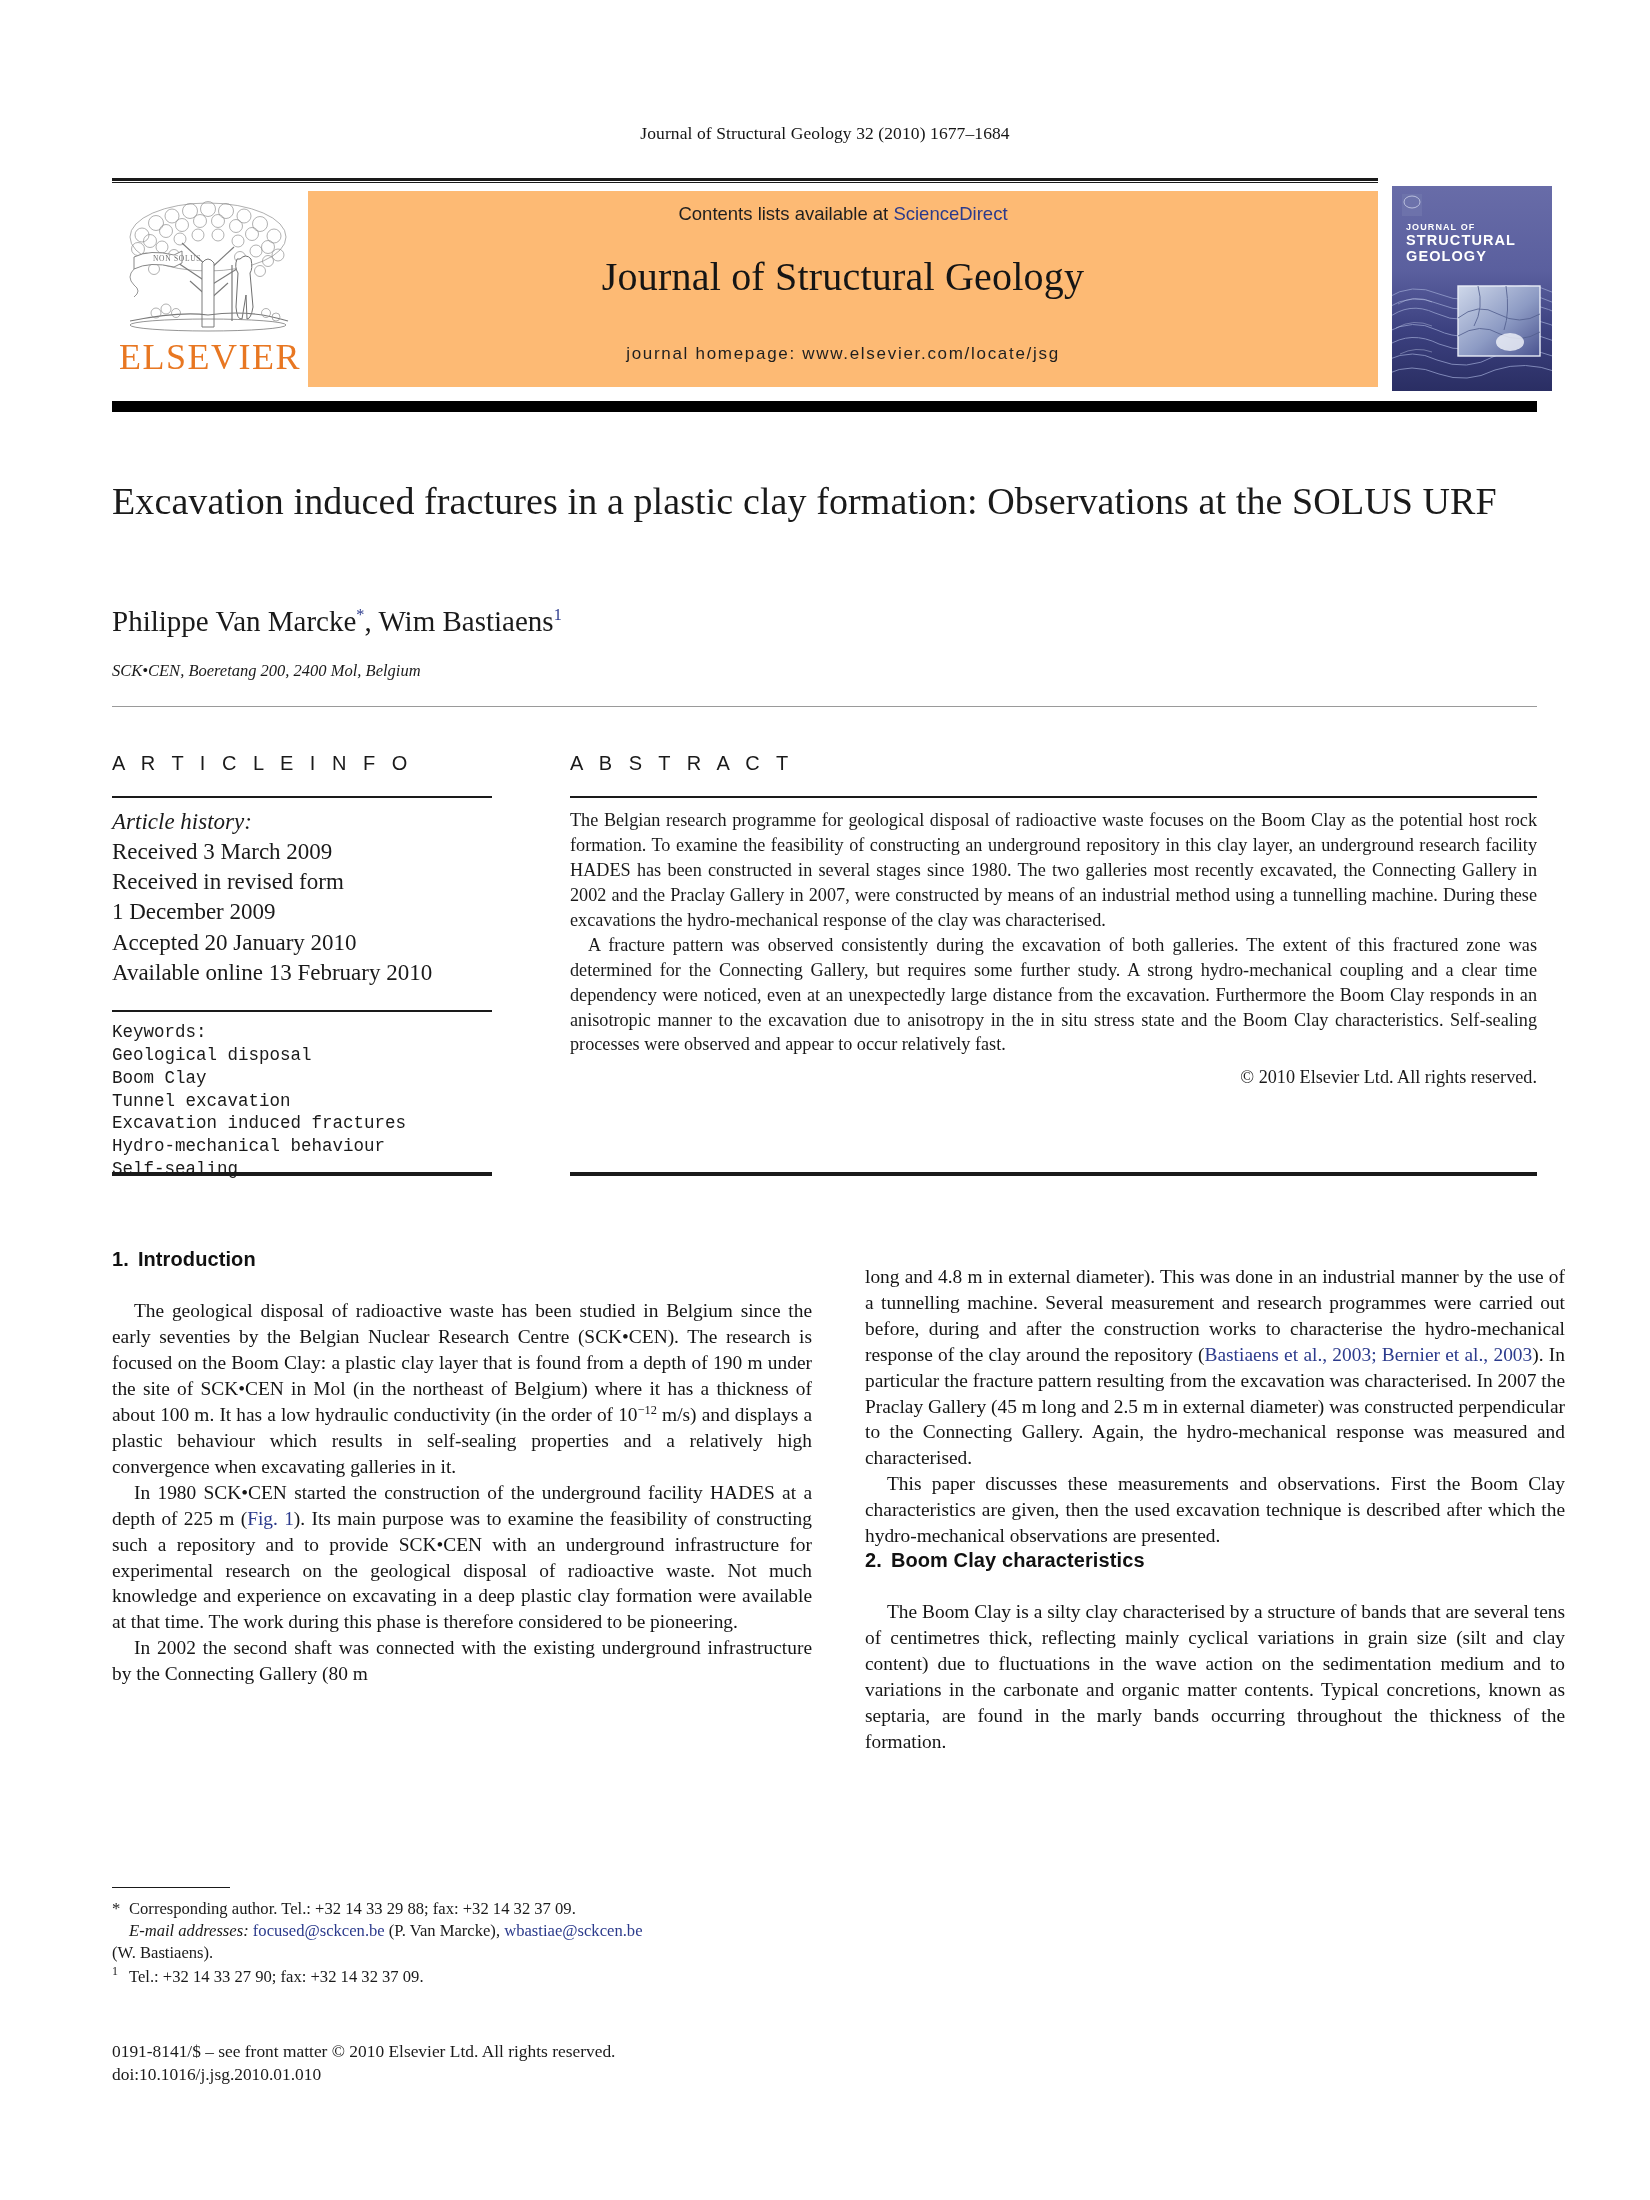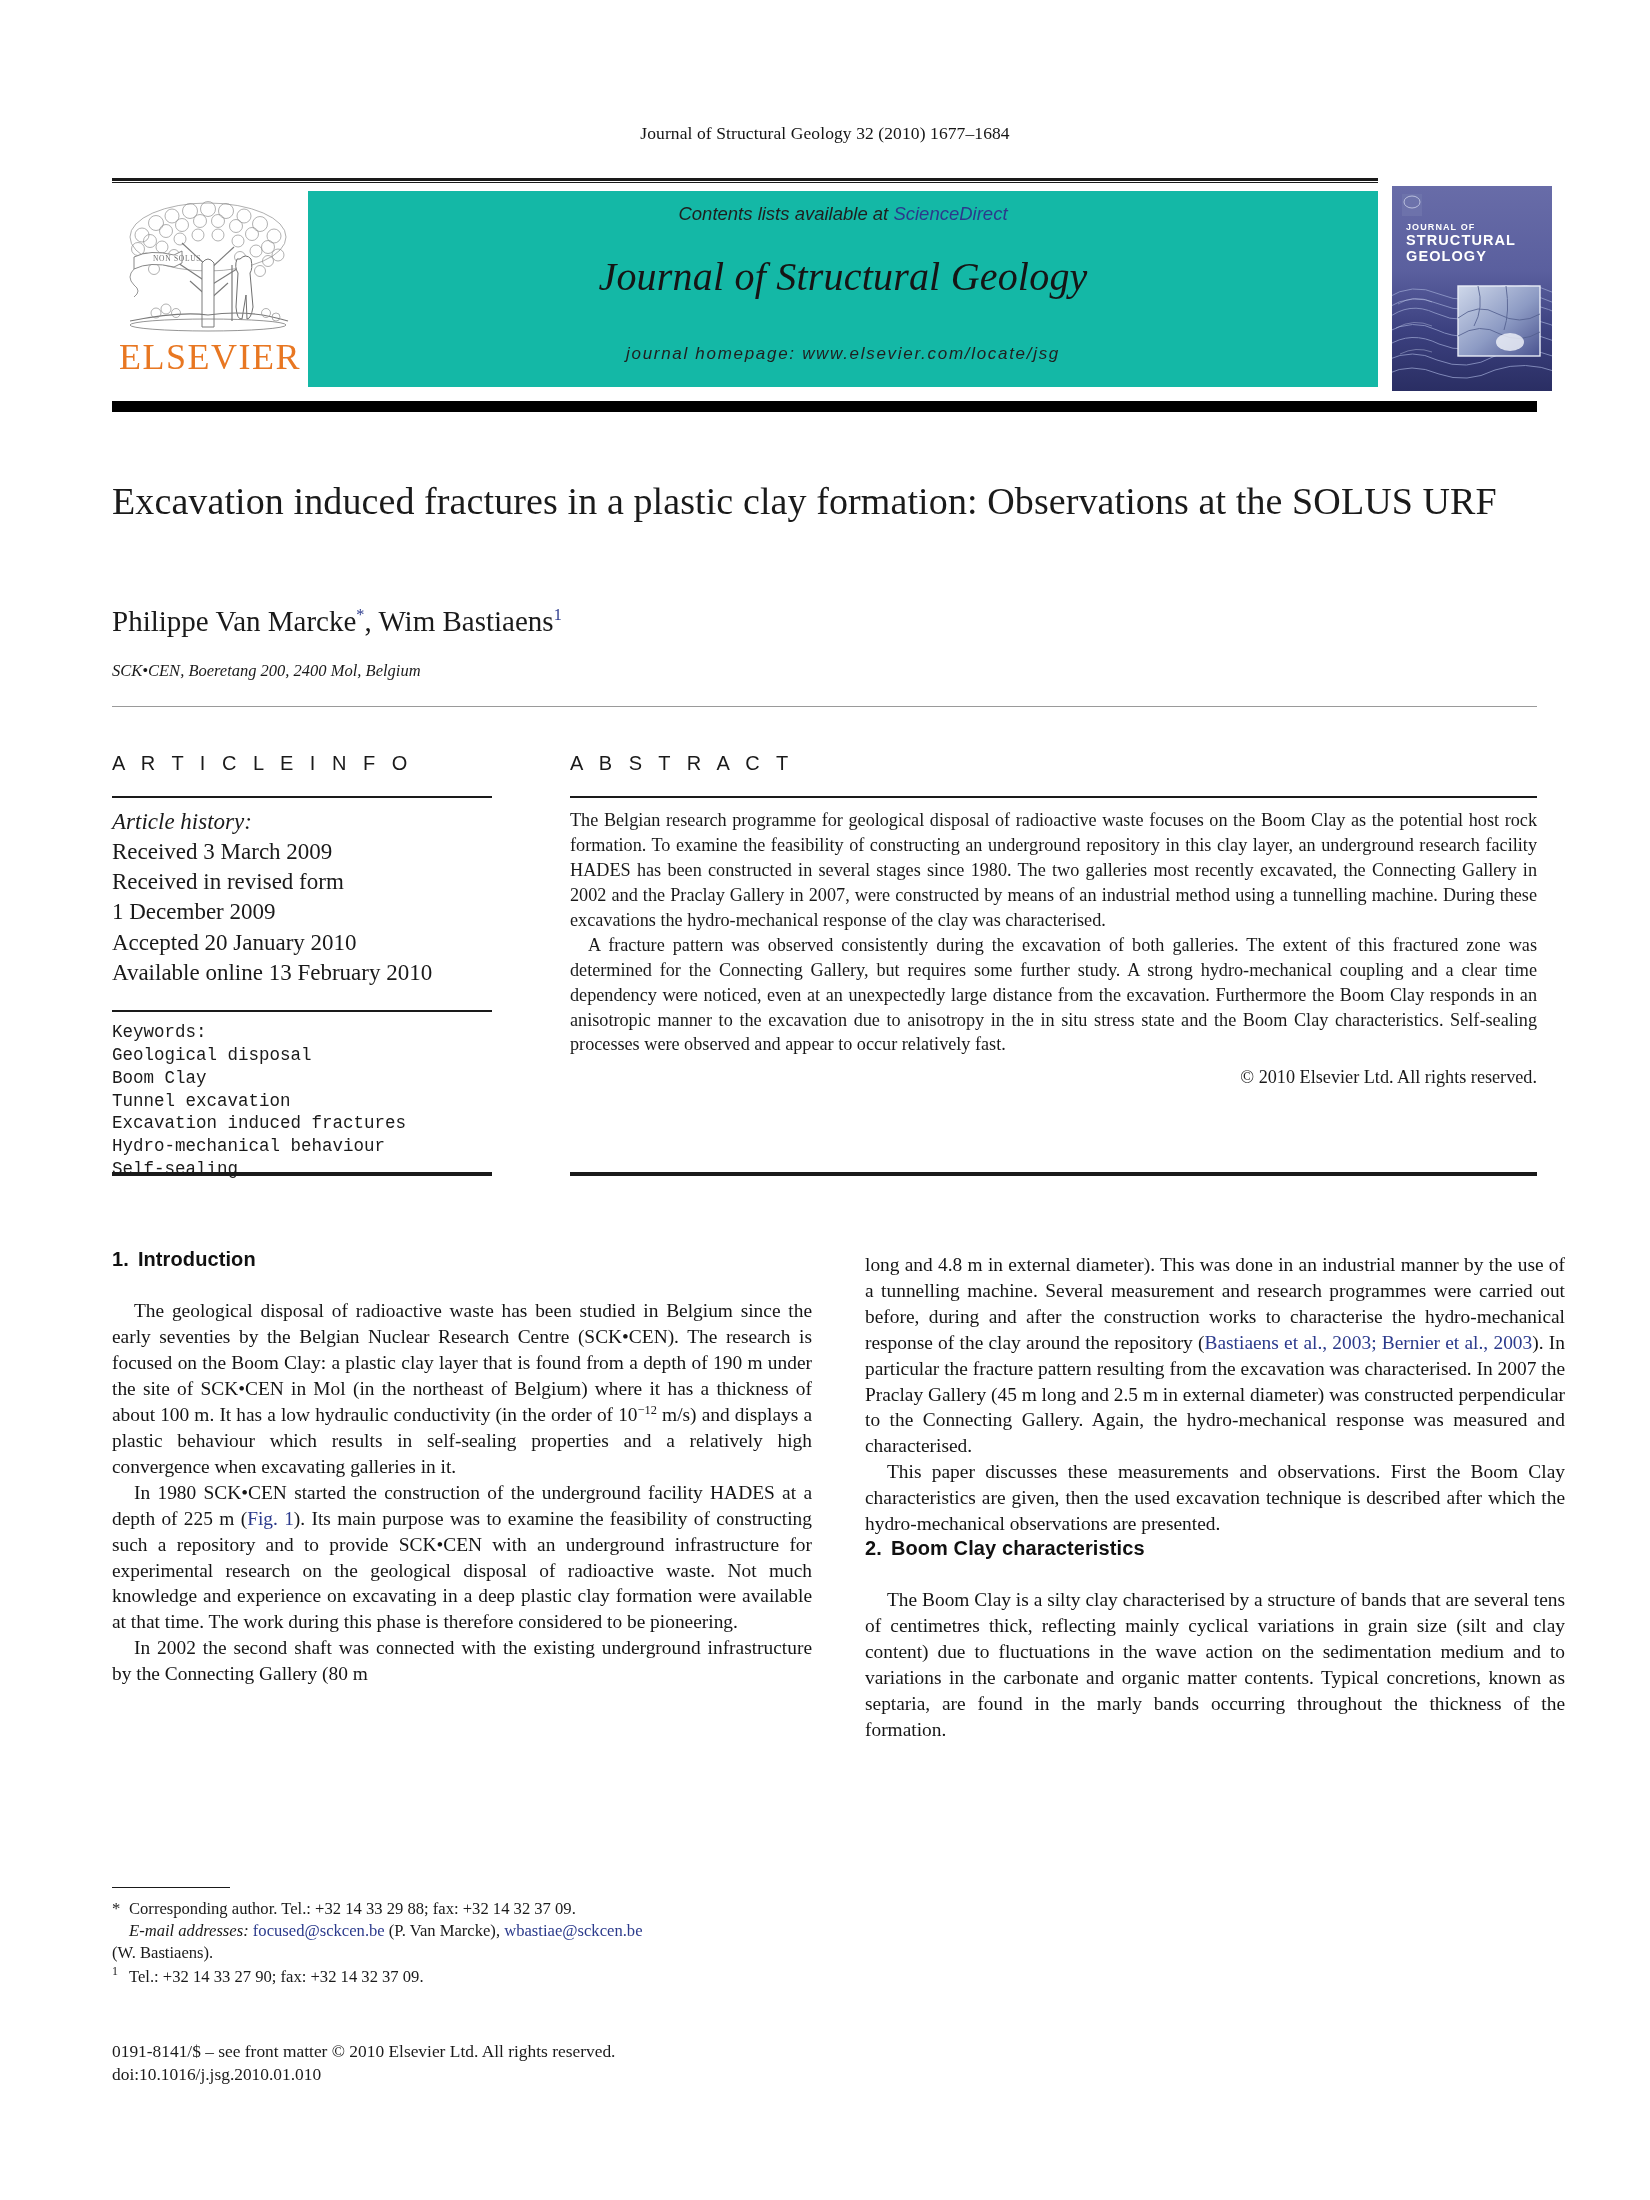--- a/index.html
+++ b/index.html
@@ -70,22 +70,21 @@
     letter-spacing: 1.5px;
     color: #e87722;
     line-height: 1;
   }
 
   .grey-band {
     position: absolute;
     left: 196px; top: 0;
     width: 1070px;
     height: 196px;
-    background: #14b8a6;
-    font-style: italic;
+    background: #fdba74;
   }
   .contents-line {
     position: absolute;
     left: 0; top: 12px;
     width: 1070px;
     text-align: center;
     font-family: "Liberation Sans", sans-serif;
     font-size: 18.5px;
     color: #1f1f1f;
   }
@@ -511,21 +510,21 @@
       <span class="num">1.</span><span>Introduction</span>
     </h2>
     <div class="body-text">
       <p><span>The geological disposal of radioactive waste has been studied in Belgium since the early seventies by the Belgian Nuclear Research Centre (SCK•CEN). The research is focused on the Boom Clay: a plastic clay layer that is found from a depth of 190 m under the site of SCK•CEN in Mol (in the northeast of Belgium) where it has a thickness of about 100 m. It has a low hydraulic conductivity (in the order of 10</span><sup class="exp">−12</sup><span> m/s) and displays a plastic behaviour which results in self-sealing properties and a relatively high convergence when excavating galleries in it.</span></p>
       <p><span>In 1980 SCK•CEN started the construction of the underground facility HADES at a depth of 225 m (</span><span class="ref">Fig. 1</span><span>). Its main purpose was to examine the feasibility of constructing such a repository and to provide SCK•CEN with an underground infrastructure for experimental research on the geological disposal of radioactive waste. Not much knowledge and experience on excavating in a deep plastic clay formation were available at that time. The work during this phase is therefore considered to be pioneering.</span></p>
       <p>In 2002 the second shaft was connected with the existing underground infrastructure by the Connecting Gallery (80 m</p>
     </div>
   </div>
 
   <div class="col-right">
-    <div class="body-text" style="margin-top:4px">
+    <div class="body-text" style="margin-top:16px">
       <p class="noindent"><span>long and 4.8 m in external diameter). This was done in an industrial manner by the use of a tunnelling machine. Several measurement and research programmes were carried out before, during and after the construction works to characterise the hydro-mechanical response of the clay around the repository (</span><span class="ref">Bastiaens et al., 2003; Bernier et al., 2003</span><span>). In particular the fracture pattern resulting from the excavation was characterised. In 2007 the Praclay Gallery (45 m long and 2.5 m in external diameter) was constructed perpendicular to the Connecting Gallery. Again, the hydro-mechanical response was measured and characterised.</span></p>
       <p>This paper discusses these measurements and observations. First the Boom Clay characteristics are given, then the used excavation technique is described after which the hydro-mechanical observations are presented.</p>
     </div>
 
     <h2 class="body-head gap-head">
       <span class="num">2.</span><span>Boom Clay characteristics</span>
     </h2>
     <div class="body-text">
       <p>The Boom Clay is a silty clay characterised by a structure of bands that are several tens of centimetres thick, reflecting mainly cyclical variations in grain size (silt and clay content) due to fluctuations in the wave action on the sedimentation medium and to variations in the carbonate and organic matter contents. Typical concretions, known as septaria, are found in the marly bands occurring throughout the thickness of the formation.</p>
     </div>

